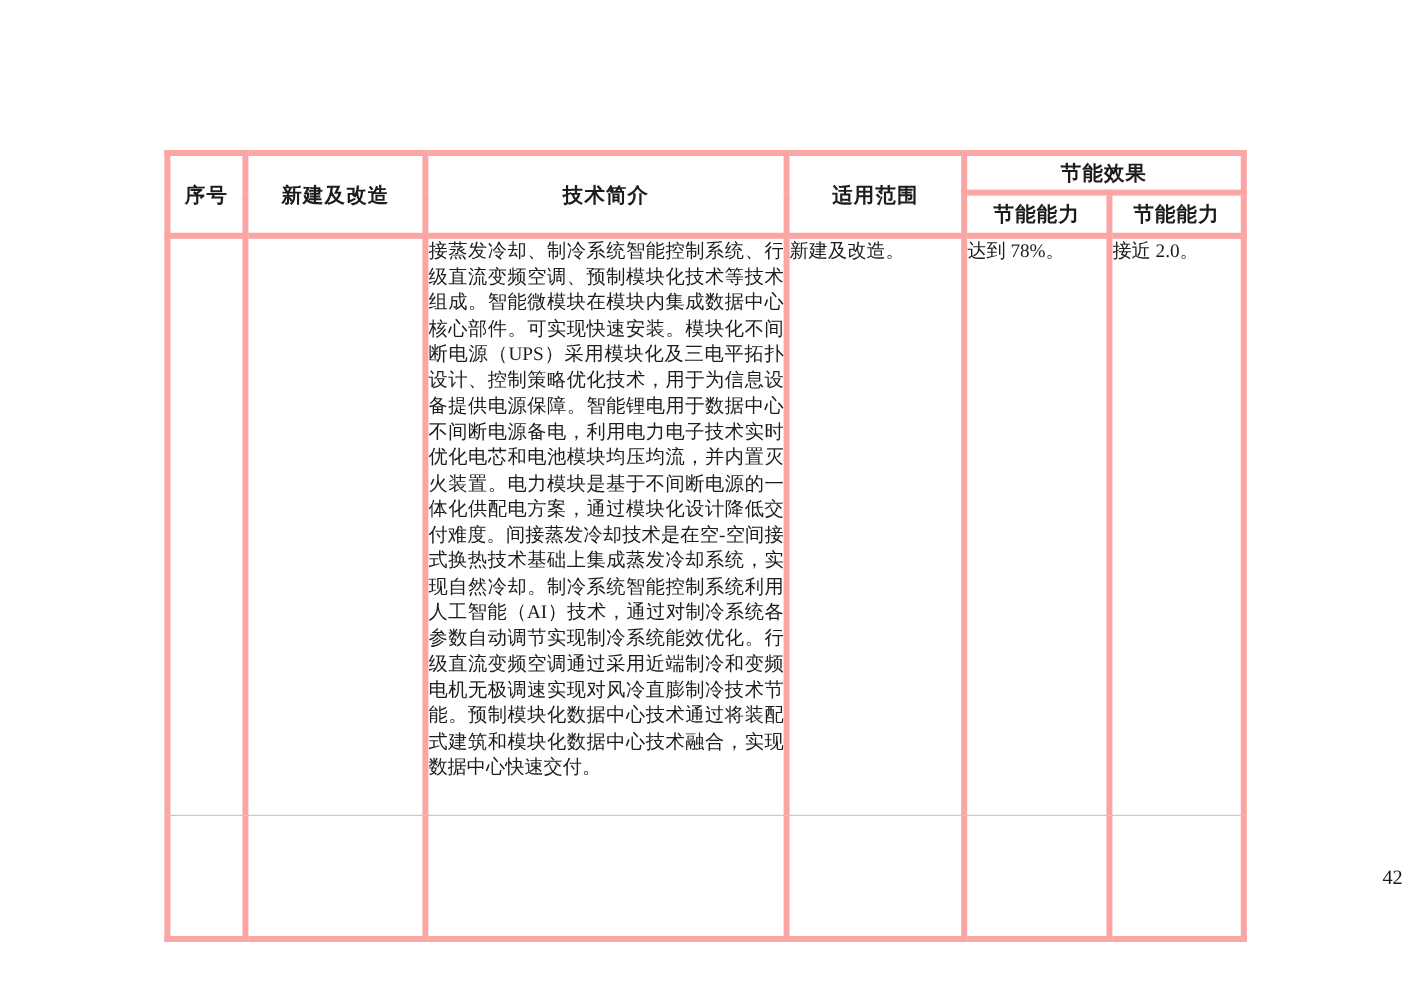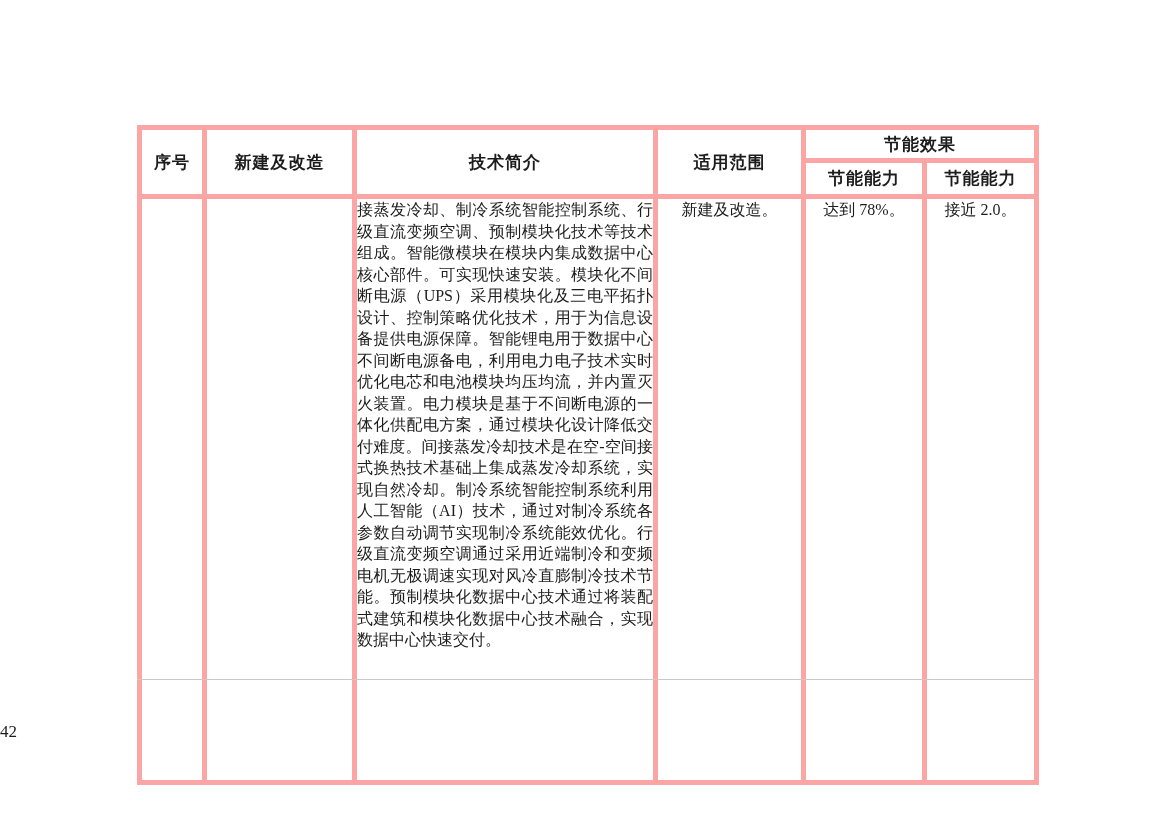--- a/index.html
+++ b/index.html
@@ -46,37 +46,37 @@
     font-size: 16px;
     line-height: 21.5px;
   }
   td.intro-cell {
     padding: 4px 6px 0 7px;
     text-align: justify;
     text-justify: inter-ideograph;
   }
   td.scope-cell, td.promo-cell, td.saving-cell {
     padding: 4px 5px 0 8px;
-    text-align: center;
+    text-align: left;
     margin-top: 44px;
   }
   .table-shadow-line {
     position: absolute;
     left: 137px;
     top: 679px;
     width: 899px;
     height: 1px;
     background: #c9c9c9;
   }
   .page-number {
     position: absolute;
     left: 0;
     right: 0;
     top: 722px;
-    text-align: left;
+    text-align: right;
     font-size: 17px;
     color: #1c1c1c;
   }
 </style>
 </head>
 <body>
 
 <div class="page">
 
   <table class="doc-table">

